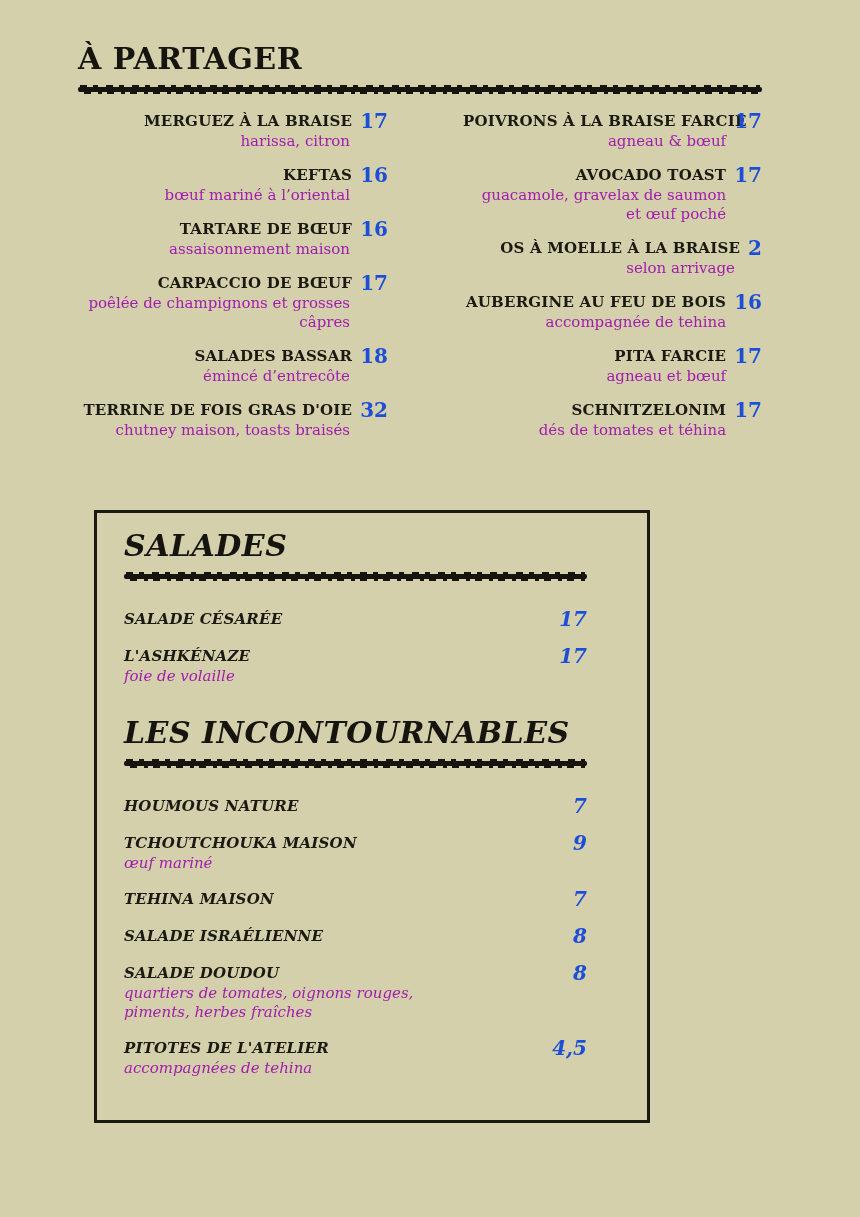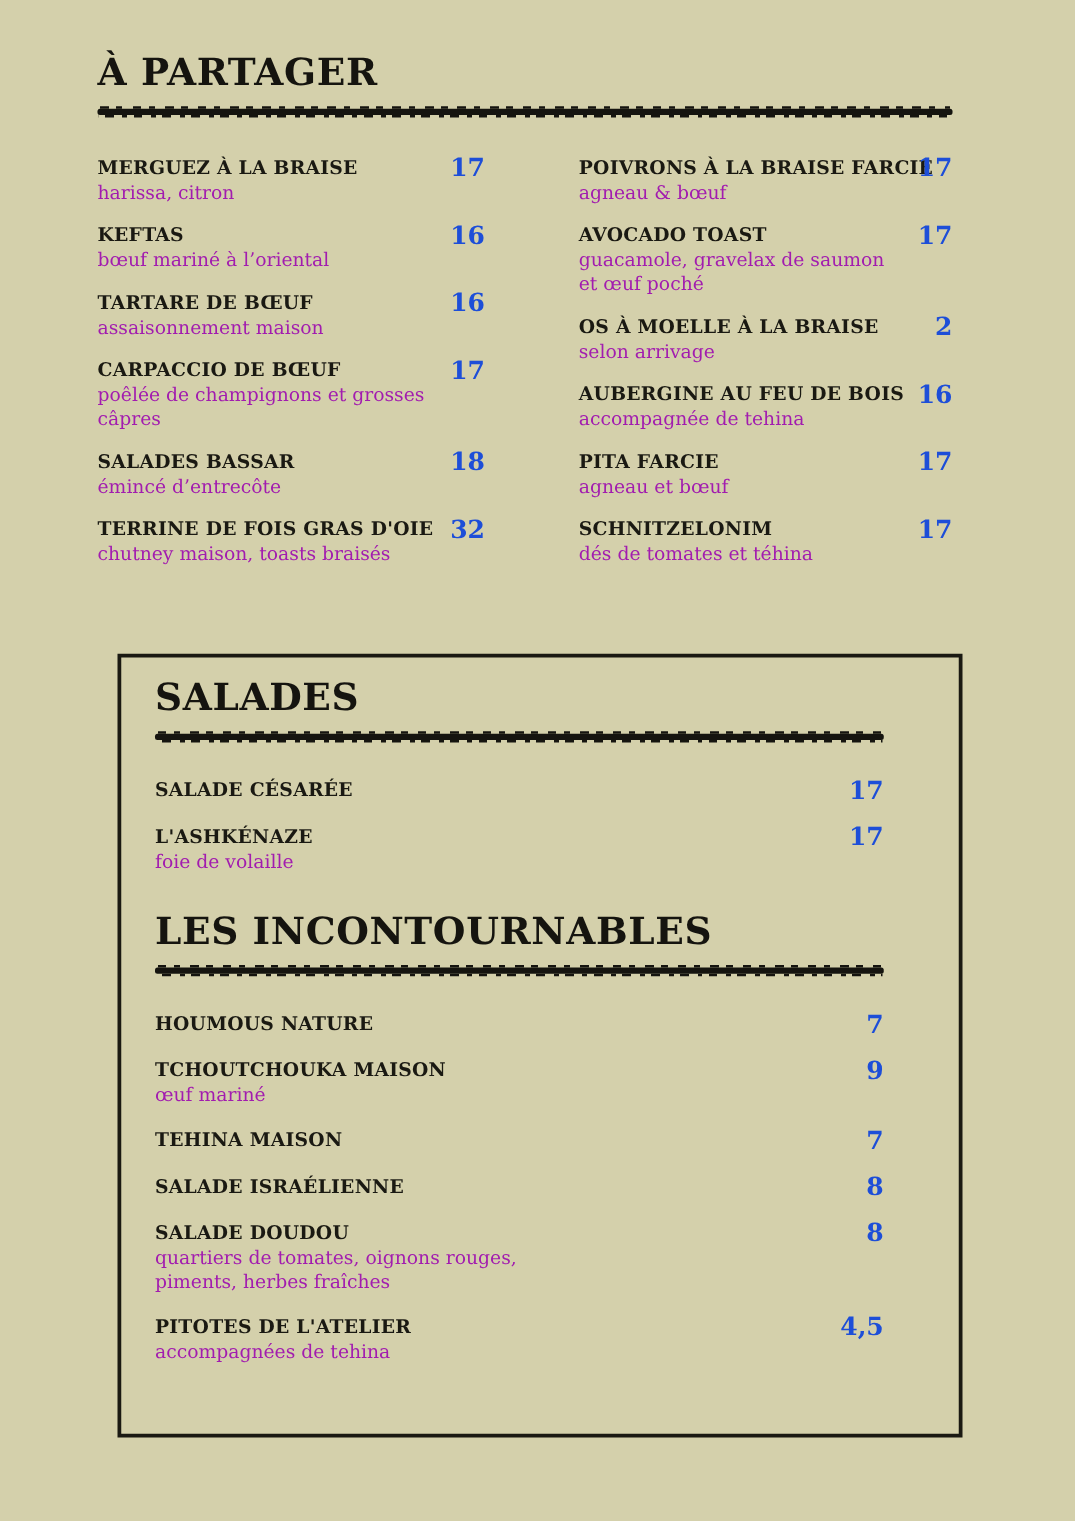--- a/index.html
+++ b/index.html
@@ -30,21 +30,21 @@
   }
   .rough-line::before {
     content: ""; position: absolute; left: 2px; right: 2px; top: -2px; height: 2px;
     background: repeating-linear-gradient(90deg, #15140f 0 7px, transparent 7px 13px, #15140f 13px 18px, transparent 18px 26px);
   }
   .rough-line::after {
     content: ""; position: absolute; left: 1px; right: 1px; bottom: -2px; height: 2px;
     background: repeating-linear-gradient(90deg, transparent 0 5px, #15140f 5px 12px, transparent 12px 19px, #15140f 19px 23px);
   }
 
-  .cols { display: flex; margin-top: 32px; }
+  .cols { display: flex; margin-top: 19px; text-align: right; }
   .col-left  { width: 310px; flex: 0 0 310px; }
   .col-gap   { width: 75px; flex: 0 0 75px; }
   .col-right { width: 299px; flex: 0 0 299px; }
 
   .menu-item { display: flex; align-items: flex-start; margin-bottom: 14px; }
   .item-main { flex: 1 1 auto; min-width: 0; }
   .item-name {
     font-weight: 700;
     font-size: 15px;
     line-height: 21px;
@@ -62,26 +62,27 @@
     flex: 0 0 auto;
     margin-left: 8px;
     font-size: 20px;
     line-height: 21px;
     font-weight: 700;
     color: #1d4ed8;
   }
 
   .framed-box {
     box-sizing: border-box;
-    width: 676px;
+    width: 556px;
     margin-left: 16px;
     margin-top: 56px;
     border: 3px solid #1a1912;
-    padding: 14px 60px 40px 27px;
+    padding: 14px 60px 26px 27px;
     background: #d4d0ab;
+    font-style: italic;
   }
   .framed-box .items-list { margin-top: 30px; }
   .framed-box .menu-item { margin-bottom: 16px; }
   .framed-box .item-desc { max-width: 330px; }
   .framed-box .section-title.second { margin-top: 28px; }
 </style>
 </head>
 <body>
 
 <div class="page">

